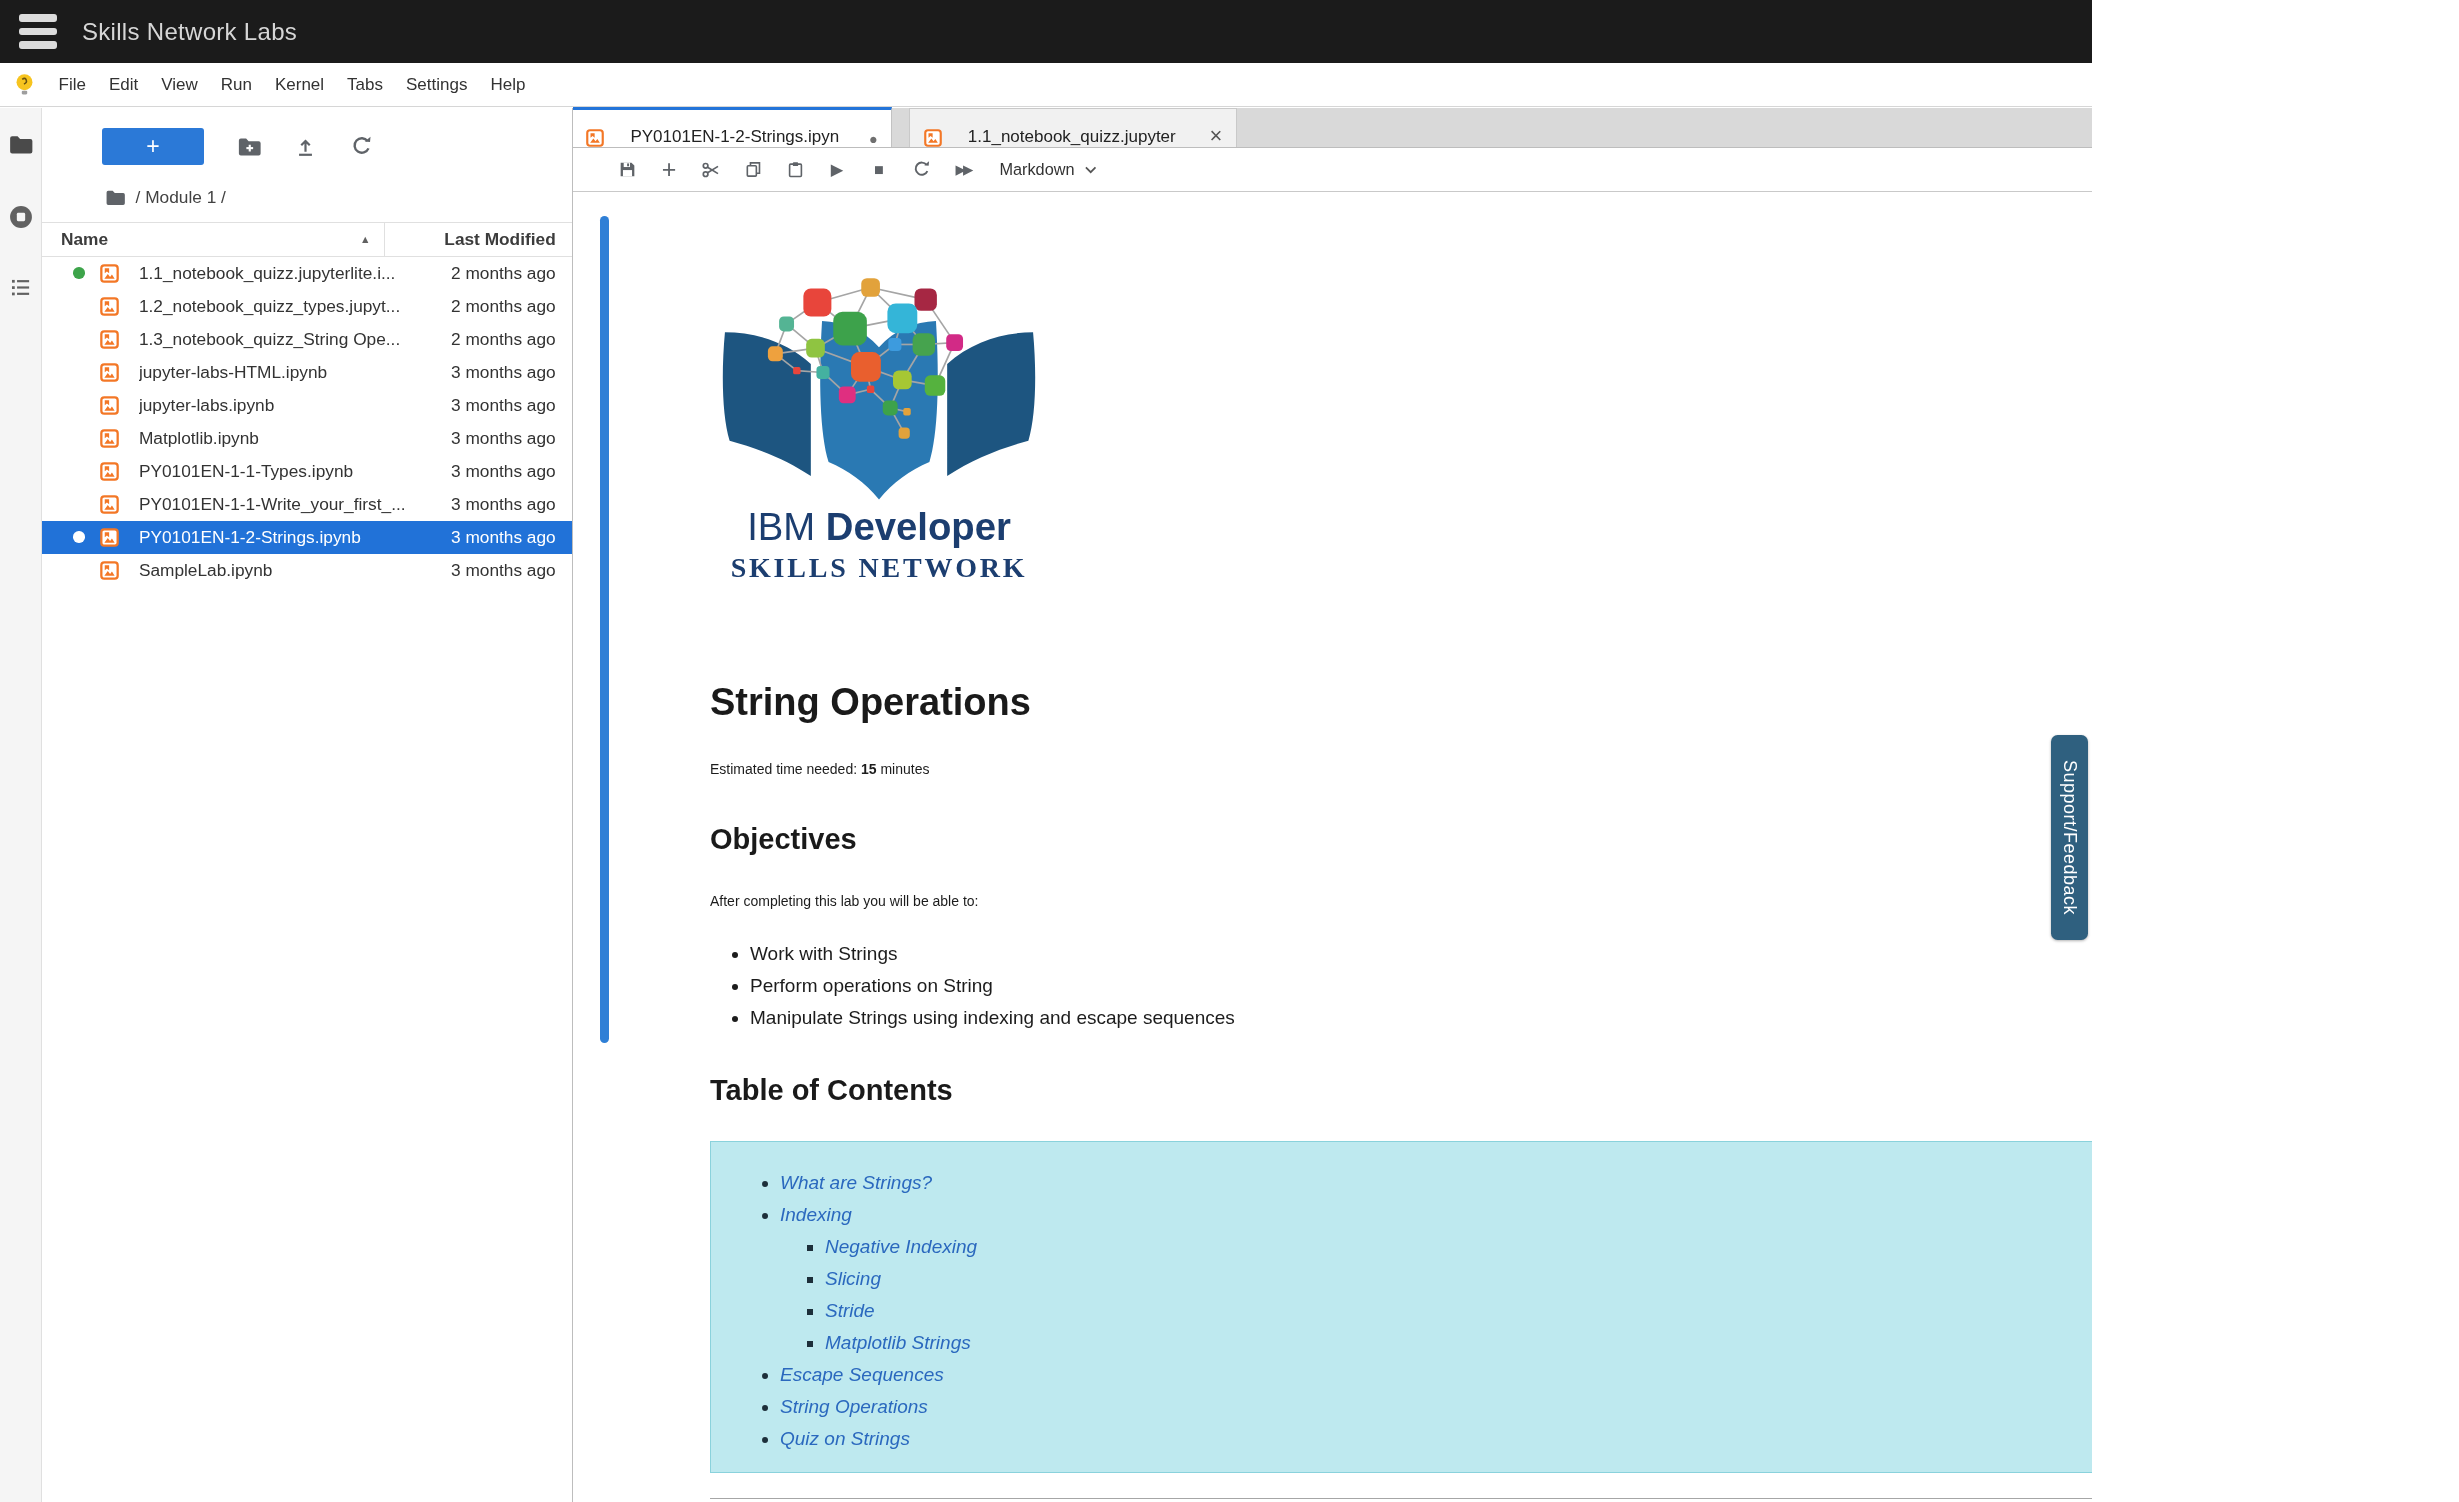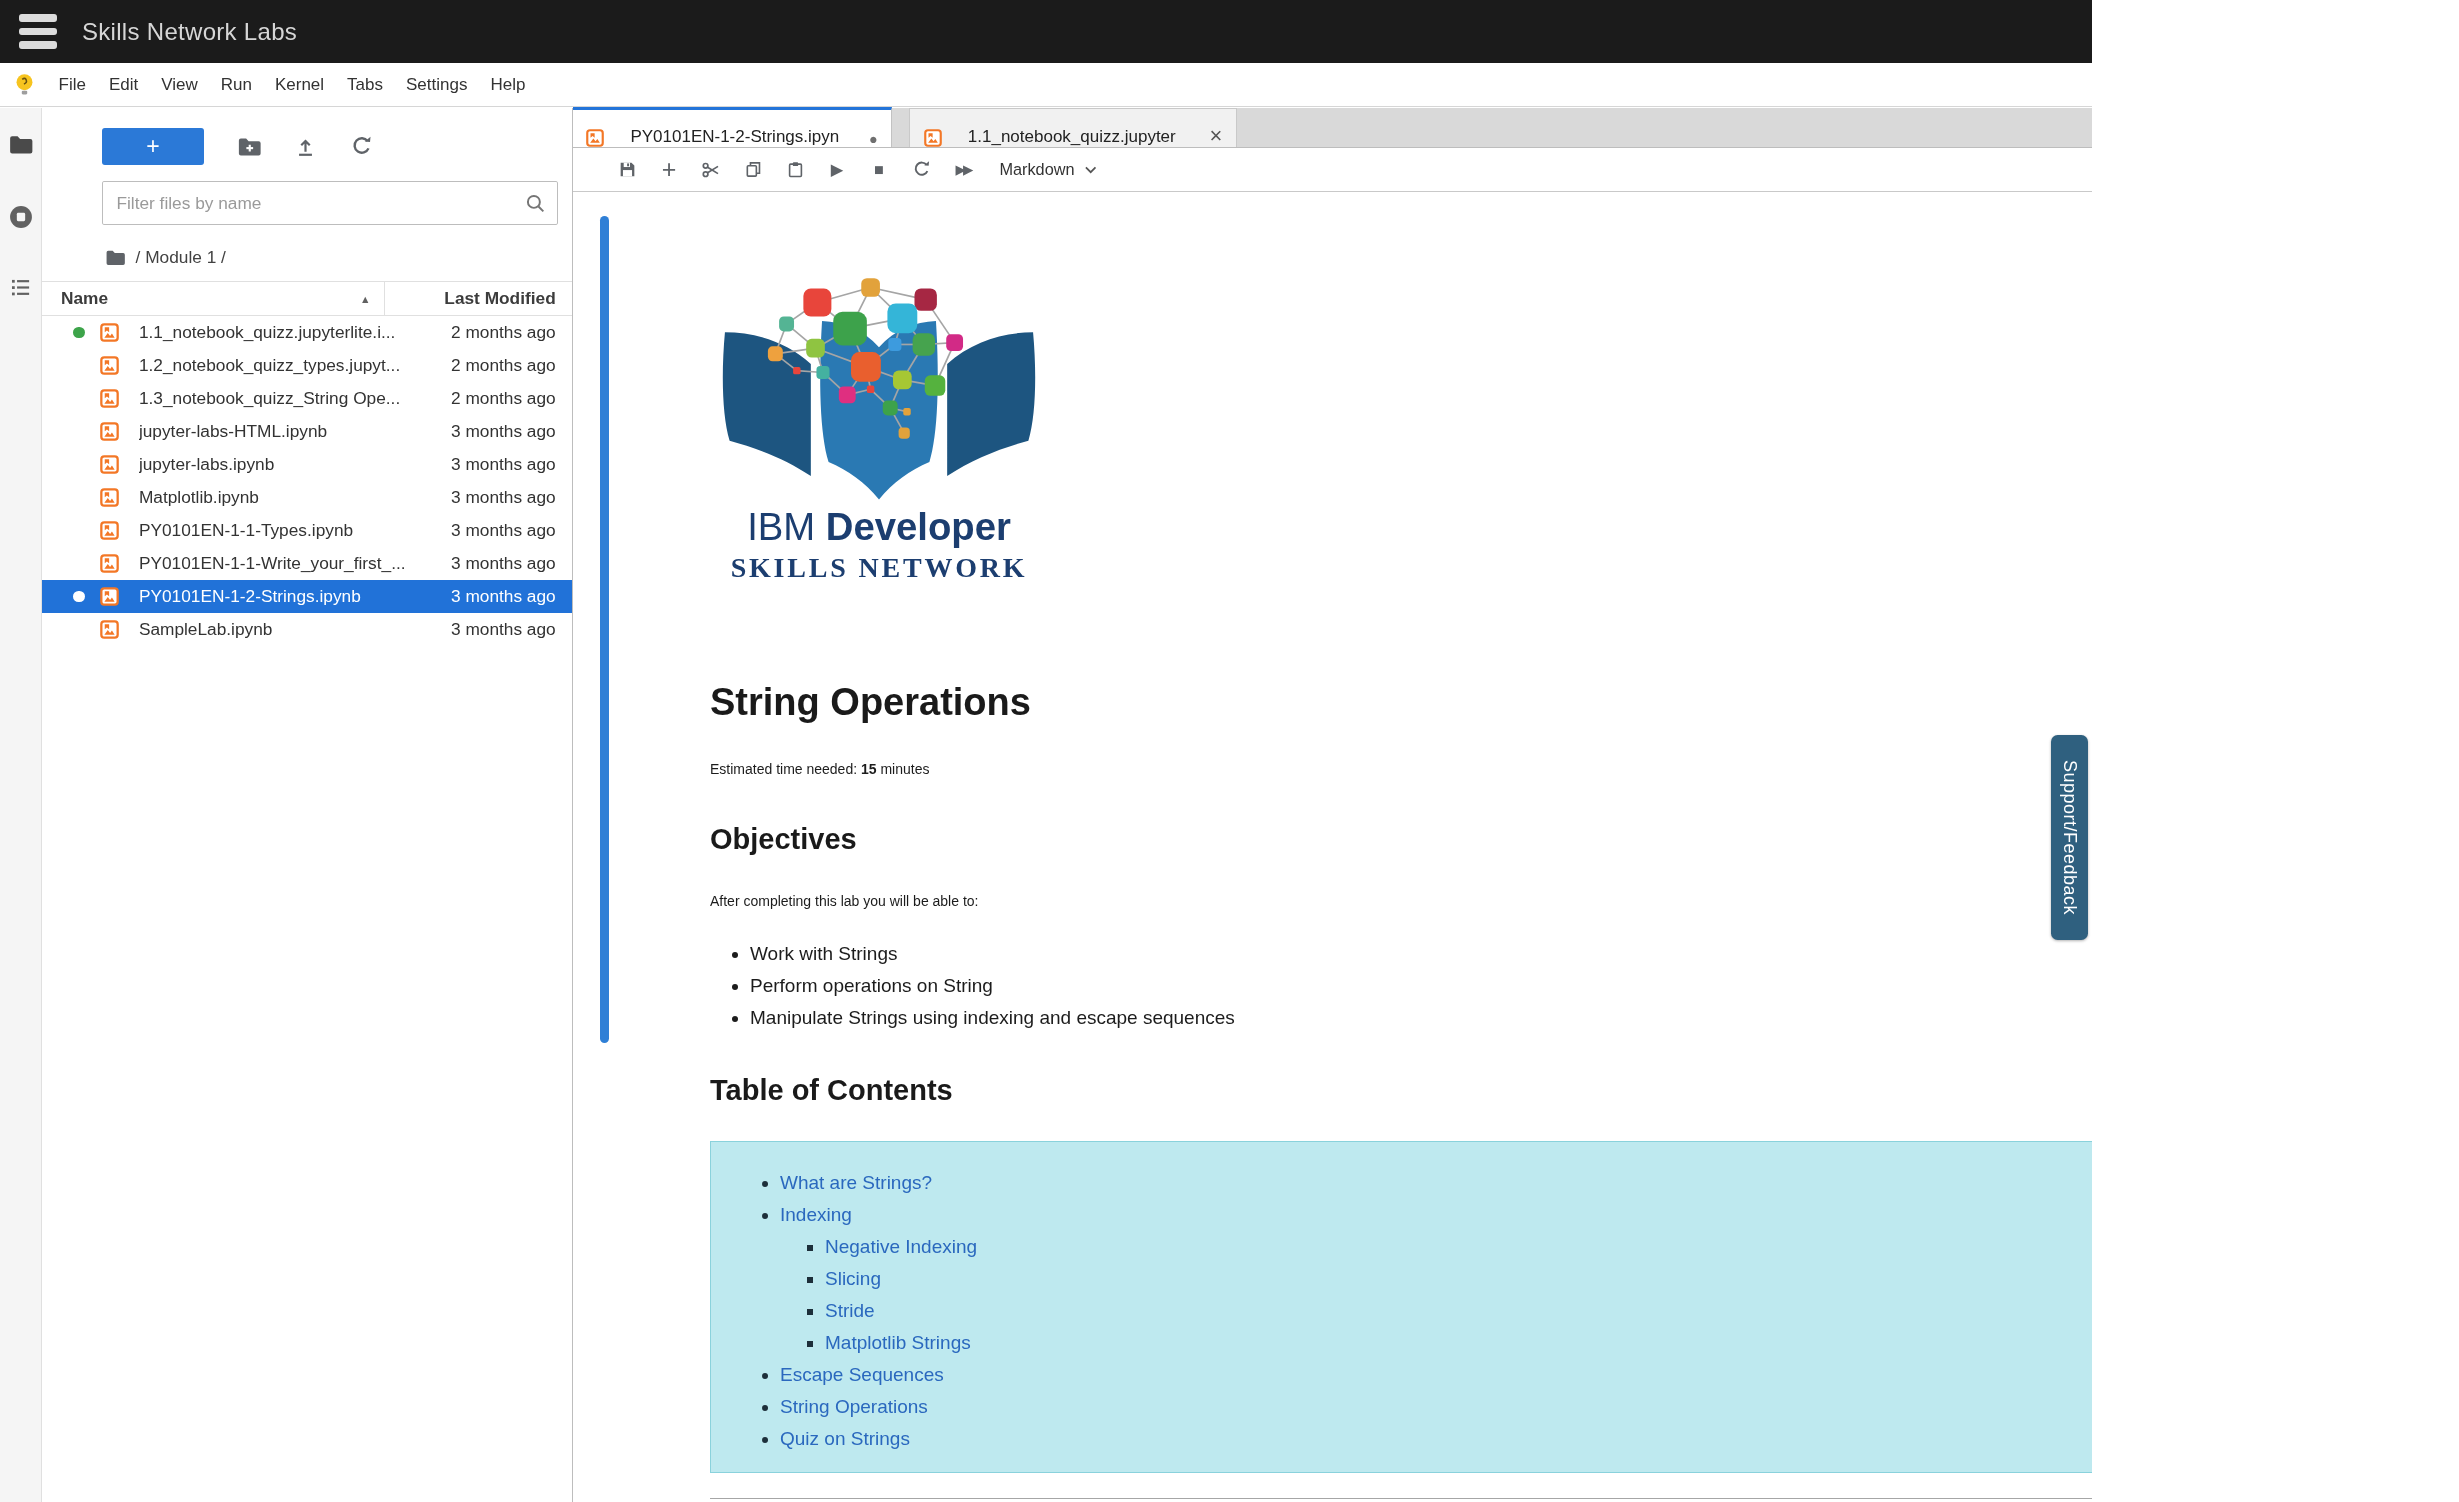--- a/index.html
+++ b/index.html
@@ -93,21 +93,21 @@
   #md p  { font-size:14px; margin-top:35px; line-height:27px; }
   #md h2 { font-size:29px; font-weight:700; color:#1a1a1a; margin-top:42px; line-height:1; }
   #md p.intro { margin-top:34px; }
   #objlist { margin-top:23px; padding-left:40px; font-size:19px; }
   #objlist li { line-height:32px; }
   #tocbox { margin-top:36px; background:var(--toc-bg,#bee9ef); border:1.9px solid var(--toc-border,#8ad2dc);
             padding:25px 38px 17.3px 44px; }
   #tocbox ul { list-style:disc; padding-left:25px; font-size:19px; color:#1d2f3a; }
   #tocbox ul li { line-height:32px; }
   #tocbox ul ul { list-style:square; padding-left:45px; }
-  #tocbox a { color:var(--link-blue,#2a68be); text-decoration:none; cursor:pointer; }
+  #tocbox a { color:var(--link-blue,#2a68be); text-decoration:none; cursor:pointer;font-style:italic; }
   #bottom-hr { border:none; border-top:1.9px solid #a6a6a6; margin-top:25px; }
 
   
   #scrollstrip { width:9.6px; background:#c4c4c4; flex:none; }
   #rightrail { width:43px; background:#f1f1f1; border-left:1px solid #d0d0d0; flex:none; position:relative; }
   #gears { position:absolute; top:21px; left:3.8px; color:#5f5f5f; line-height:1; }
   #gears .g1 { font-size:21px; }
   #gears .g2 { font-size:15.4px; margin-left:-5.8px; vertical-align:-5.8px; display:inline-block; }
 
   #support-tab { position:absolute; right:3.8px; top:735px; width:37px; height:205px; background:var(--support-tab,#2f607f);
@@ -218,29 +218,20 @@
               <g stroke="#5f6368" stroke-width="1.9" fill="none">
                 <path d="M10,14.5V5.5 M6.3,9 10,5.2 13.7,9"></path>
                 <line x1="4.4" y1="17.2" x2="15.6" y2="17.2"></line>
               </g>
             </svg>
         </span>
         <span class="fbicon">
           <svg width="25" height="25" viewBox="0 0 20 20">
               <path d="M15.6,11.5A5.8,5.8 0 1 1 14.9,5.7" fill="none" stroke="#5f6368" stroke-width="1.9"></path>
               <path d="M12.6,5.9l4.2,0.5 0.4-4.2z" fill="#5f6368"></path>
-            </svg>
-        </span>
-      </div>
-      <div id="filter-wrap">
-        <input id="filter-input" type="text" placeholder="Filter files by name" style="">
-        <span id="filter-search">
-          <svg width="23" height="23" viewBox="0 0 20 20">
-              <circle cx="8.6" cy="8.6" r="5.2" fill="none" stroke="#757575" stroke-width="1.7"></circle>
-              <line x1="12.6" y1="12.6" x2="16.8" y2="16.8" stroke="#757575" stroke-width="1.7"></line>
             </svg>
         </span>
       </div>
       <div id="crumb">
         <svg width="21" height="19" viewBox="0 0 20 18">
             <path d="M1.5,4.2q0-1.6,1.6-1.6h4.2l2,2.1h8q1.6,0,1.6,1.6v8.2q0,1.6-1.6,1.6H3.1q-1.6,0-1.6-1.6z" fill="#5f6368"></path>
           </svg>
         <span>/ Module 1 /</span>
       </div>
       <div id="listhead">

